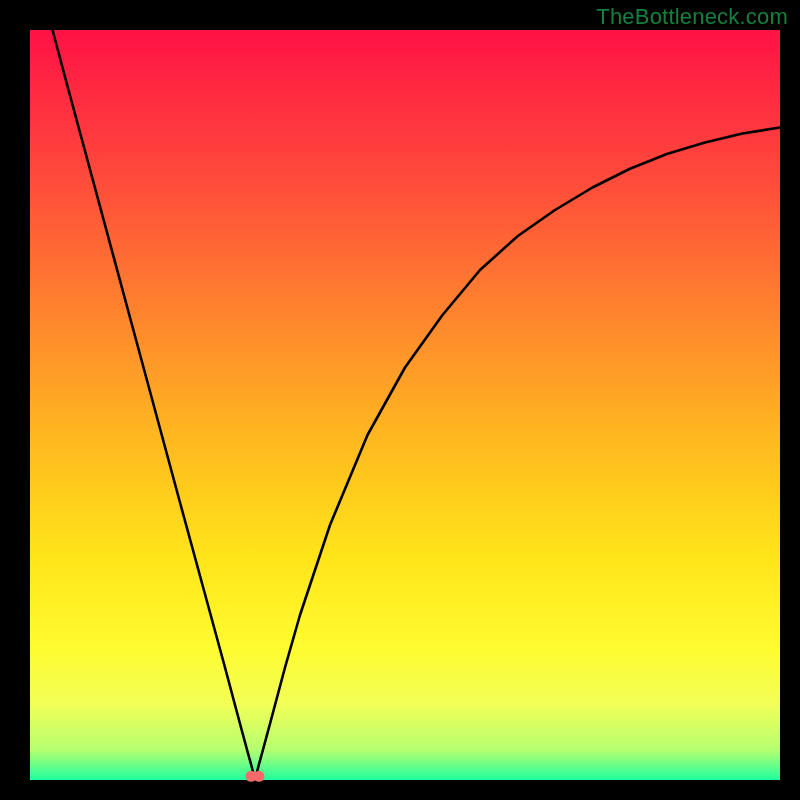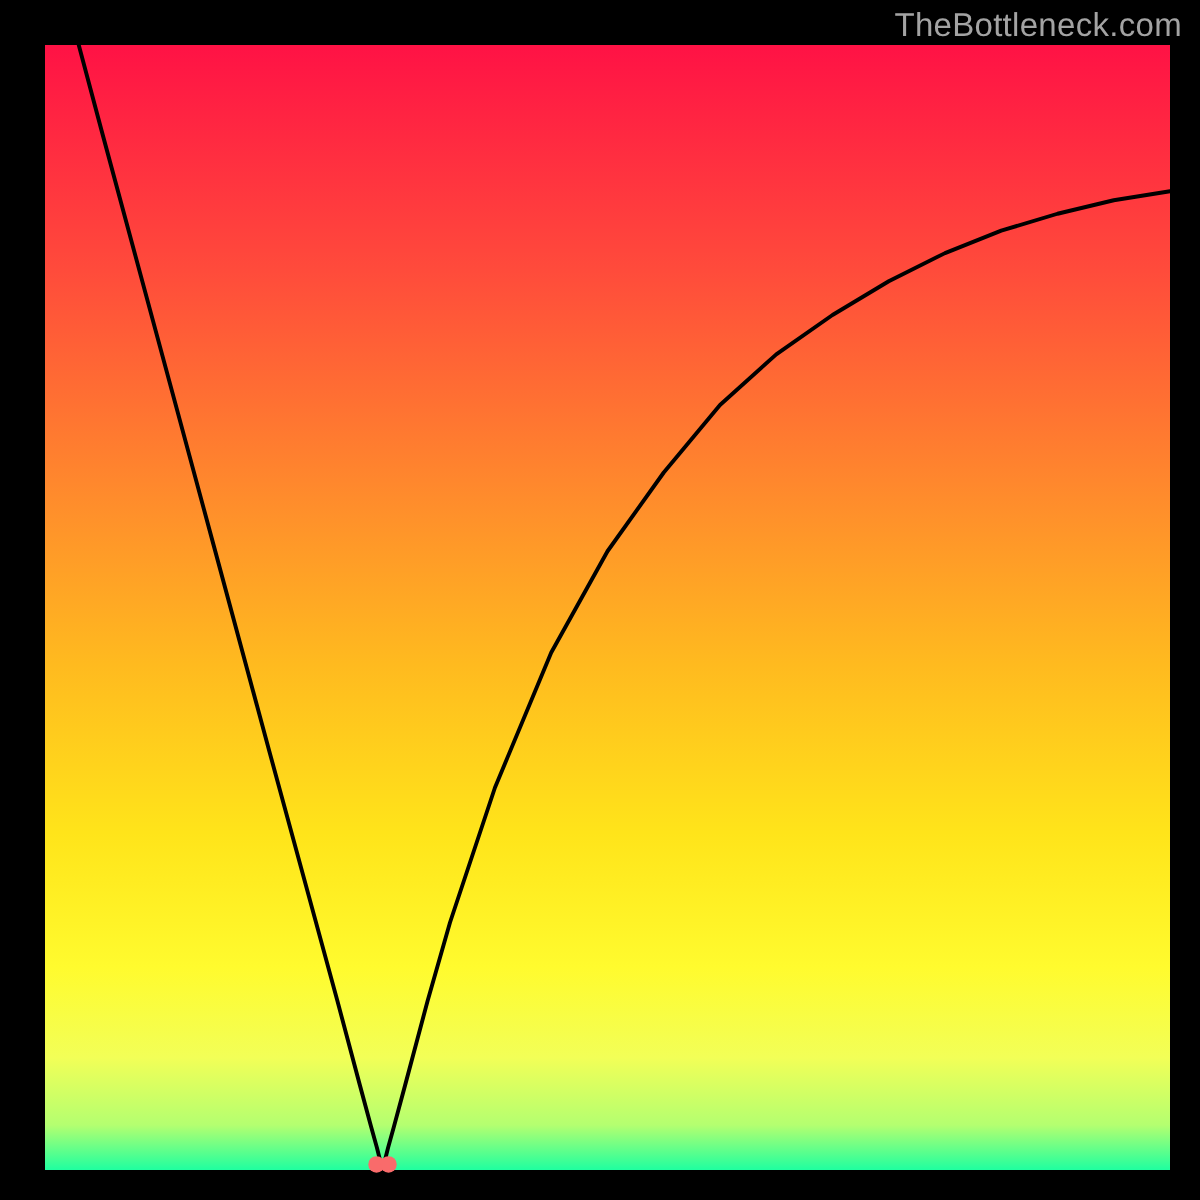--- a/index.html
+++ b/index.html
@@ -16,21 +16,21 @@
     height: 800px;
     background: #000;
   }
   .watermark {
     position: absolute;
     top: 4px;
     right: 12px;
     font-family: Arial, Helvetica, sans-serif;
     font-size: 22px;
     font-weight: 500;
-    color: #a3a3a3;
+    color: #15803d;
     letter-spacing: 0.2px;
     z-index: 5;
   }
   svg {
     position: absolute;
     left: 0;
     top: 0;
   }
 </style>
 </head>

